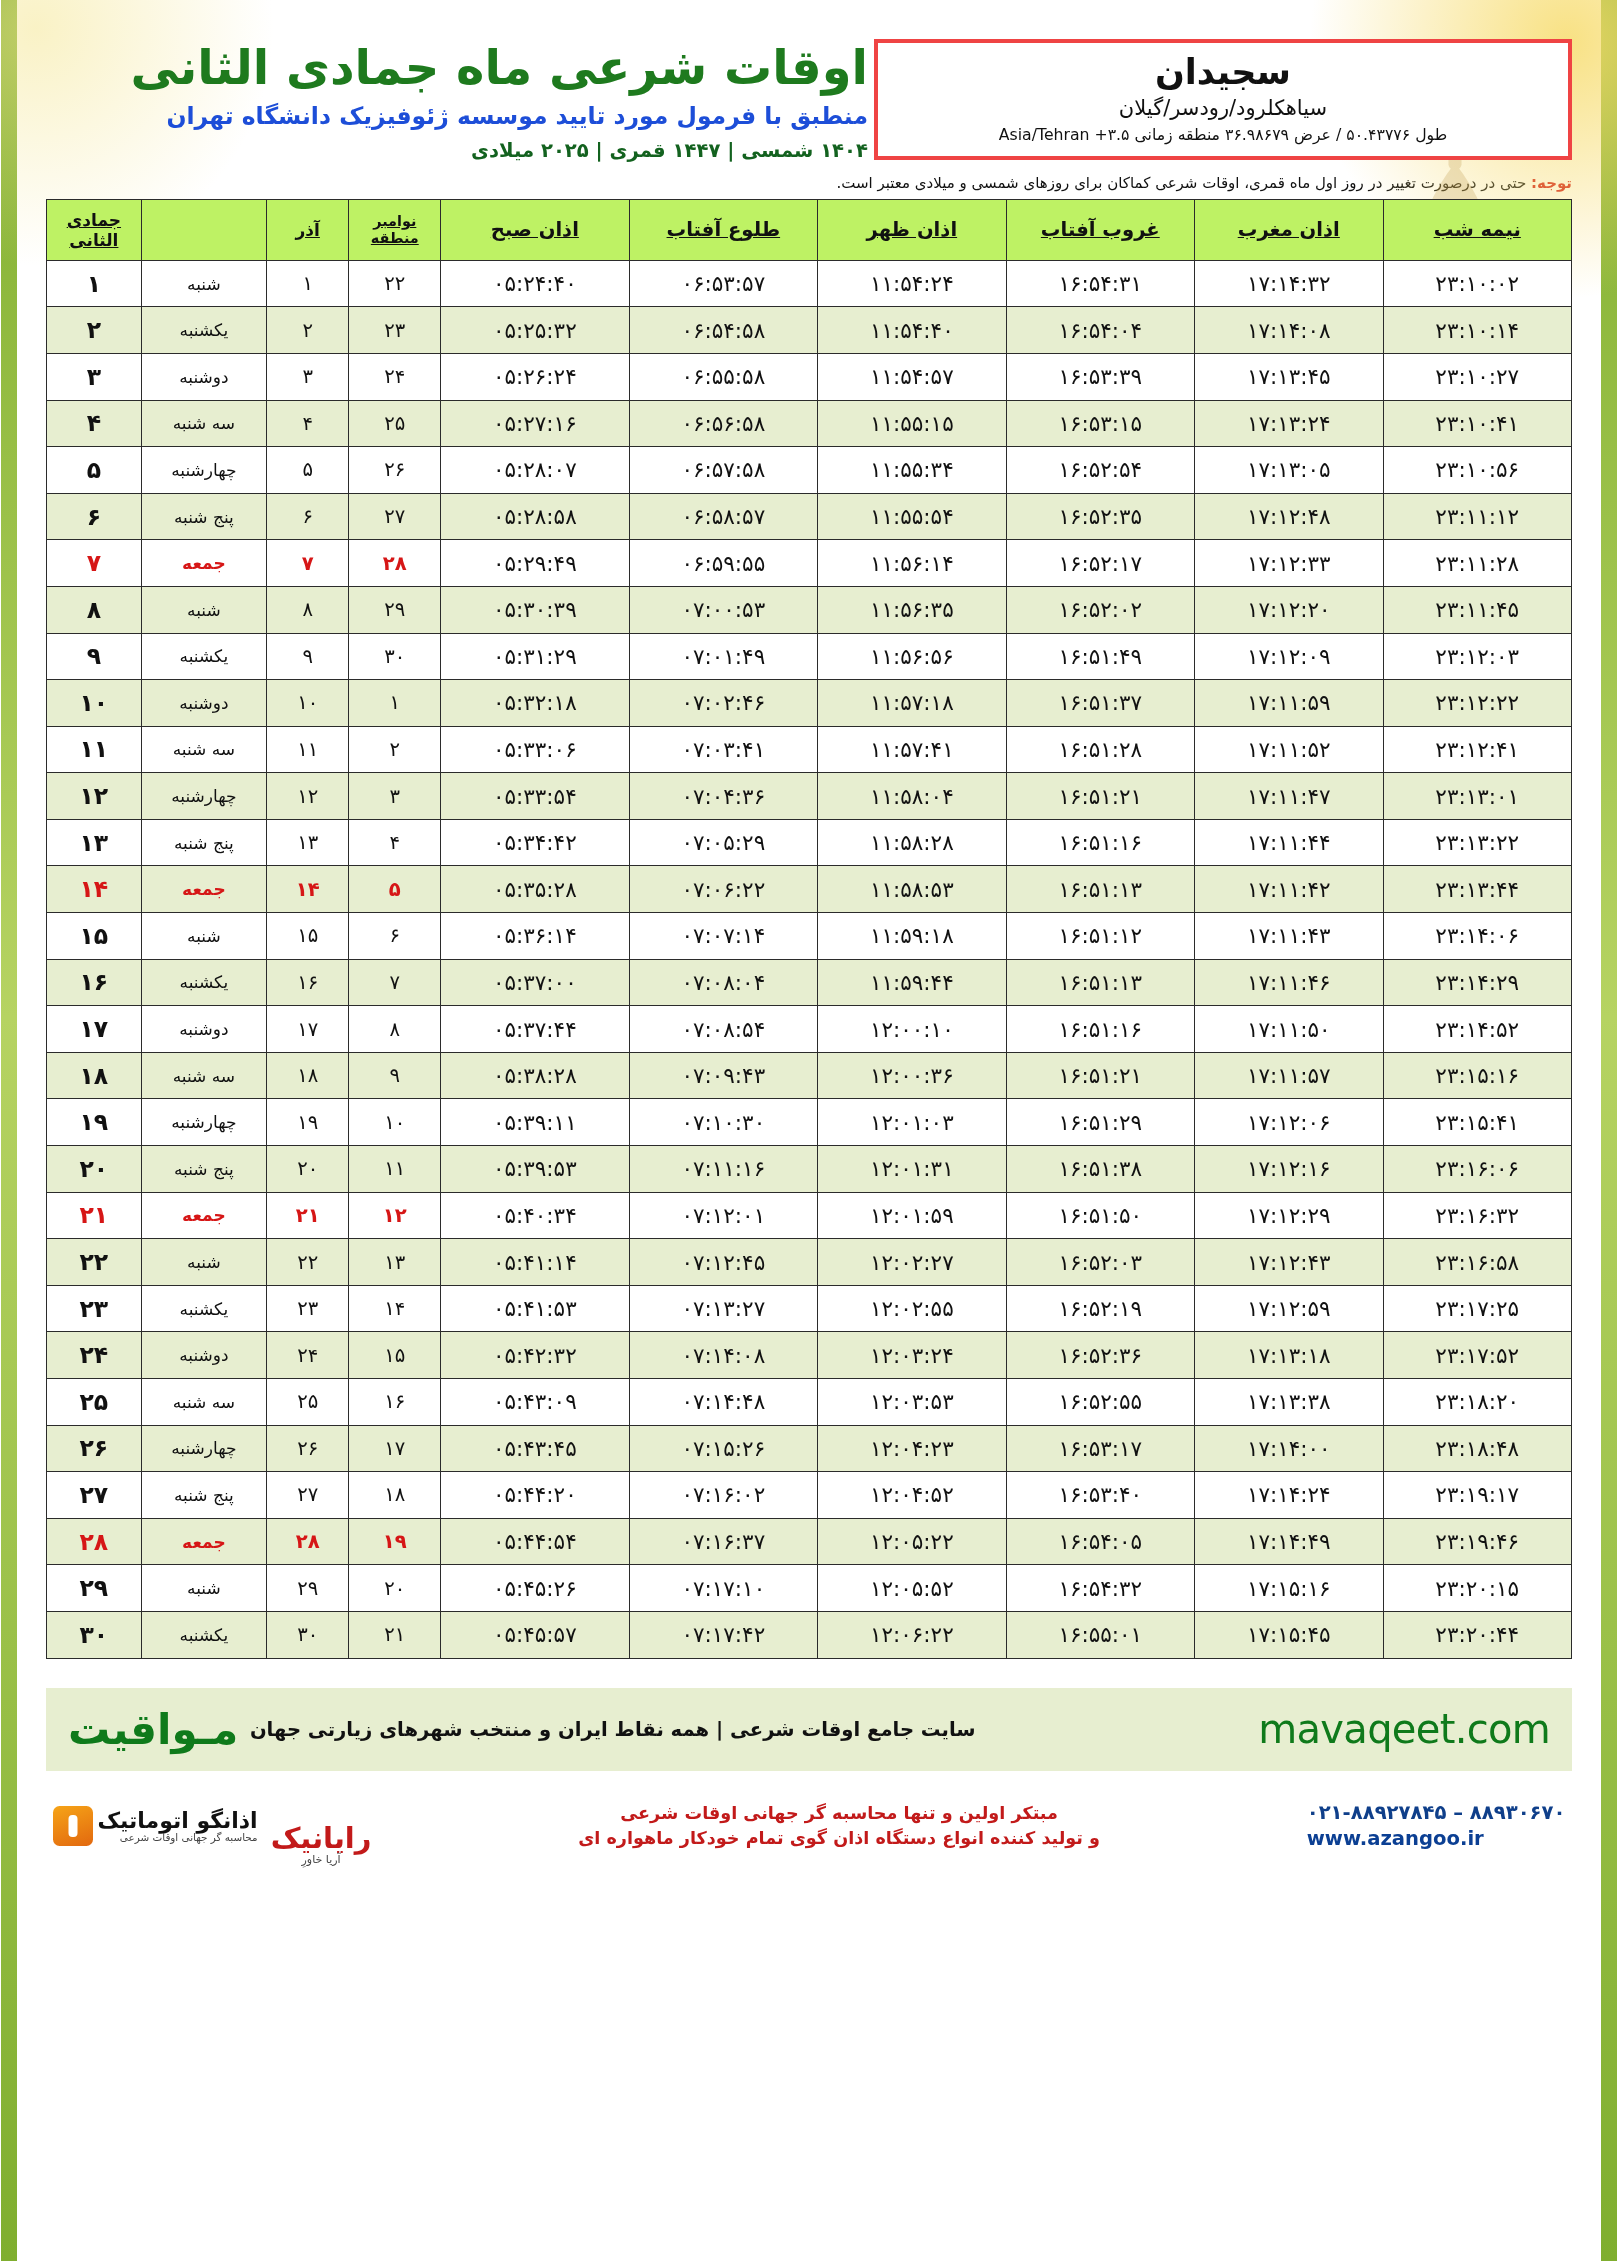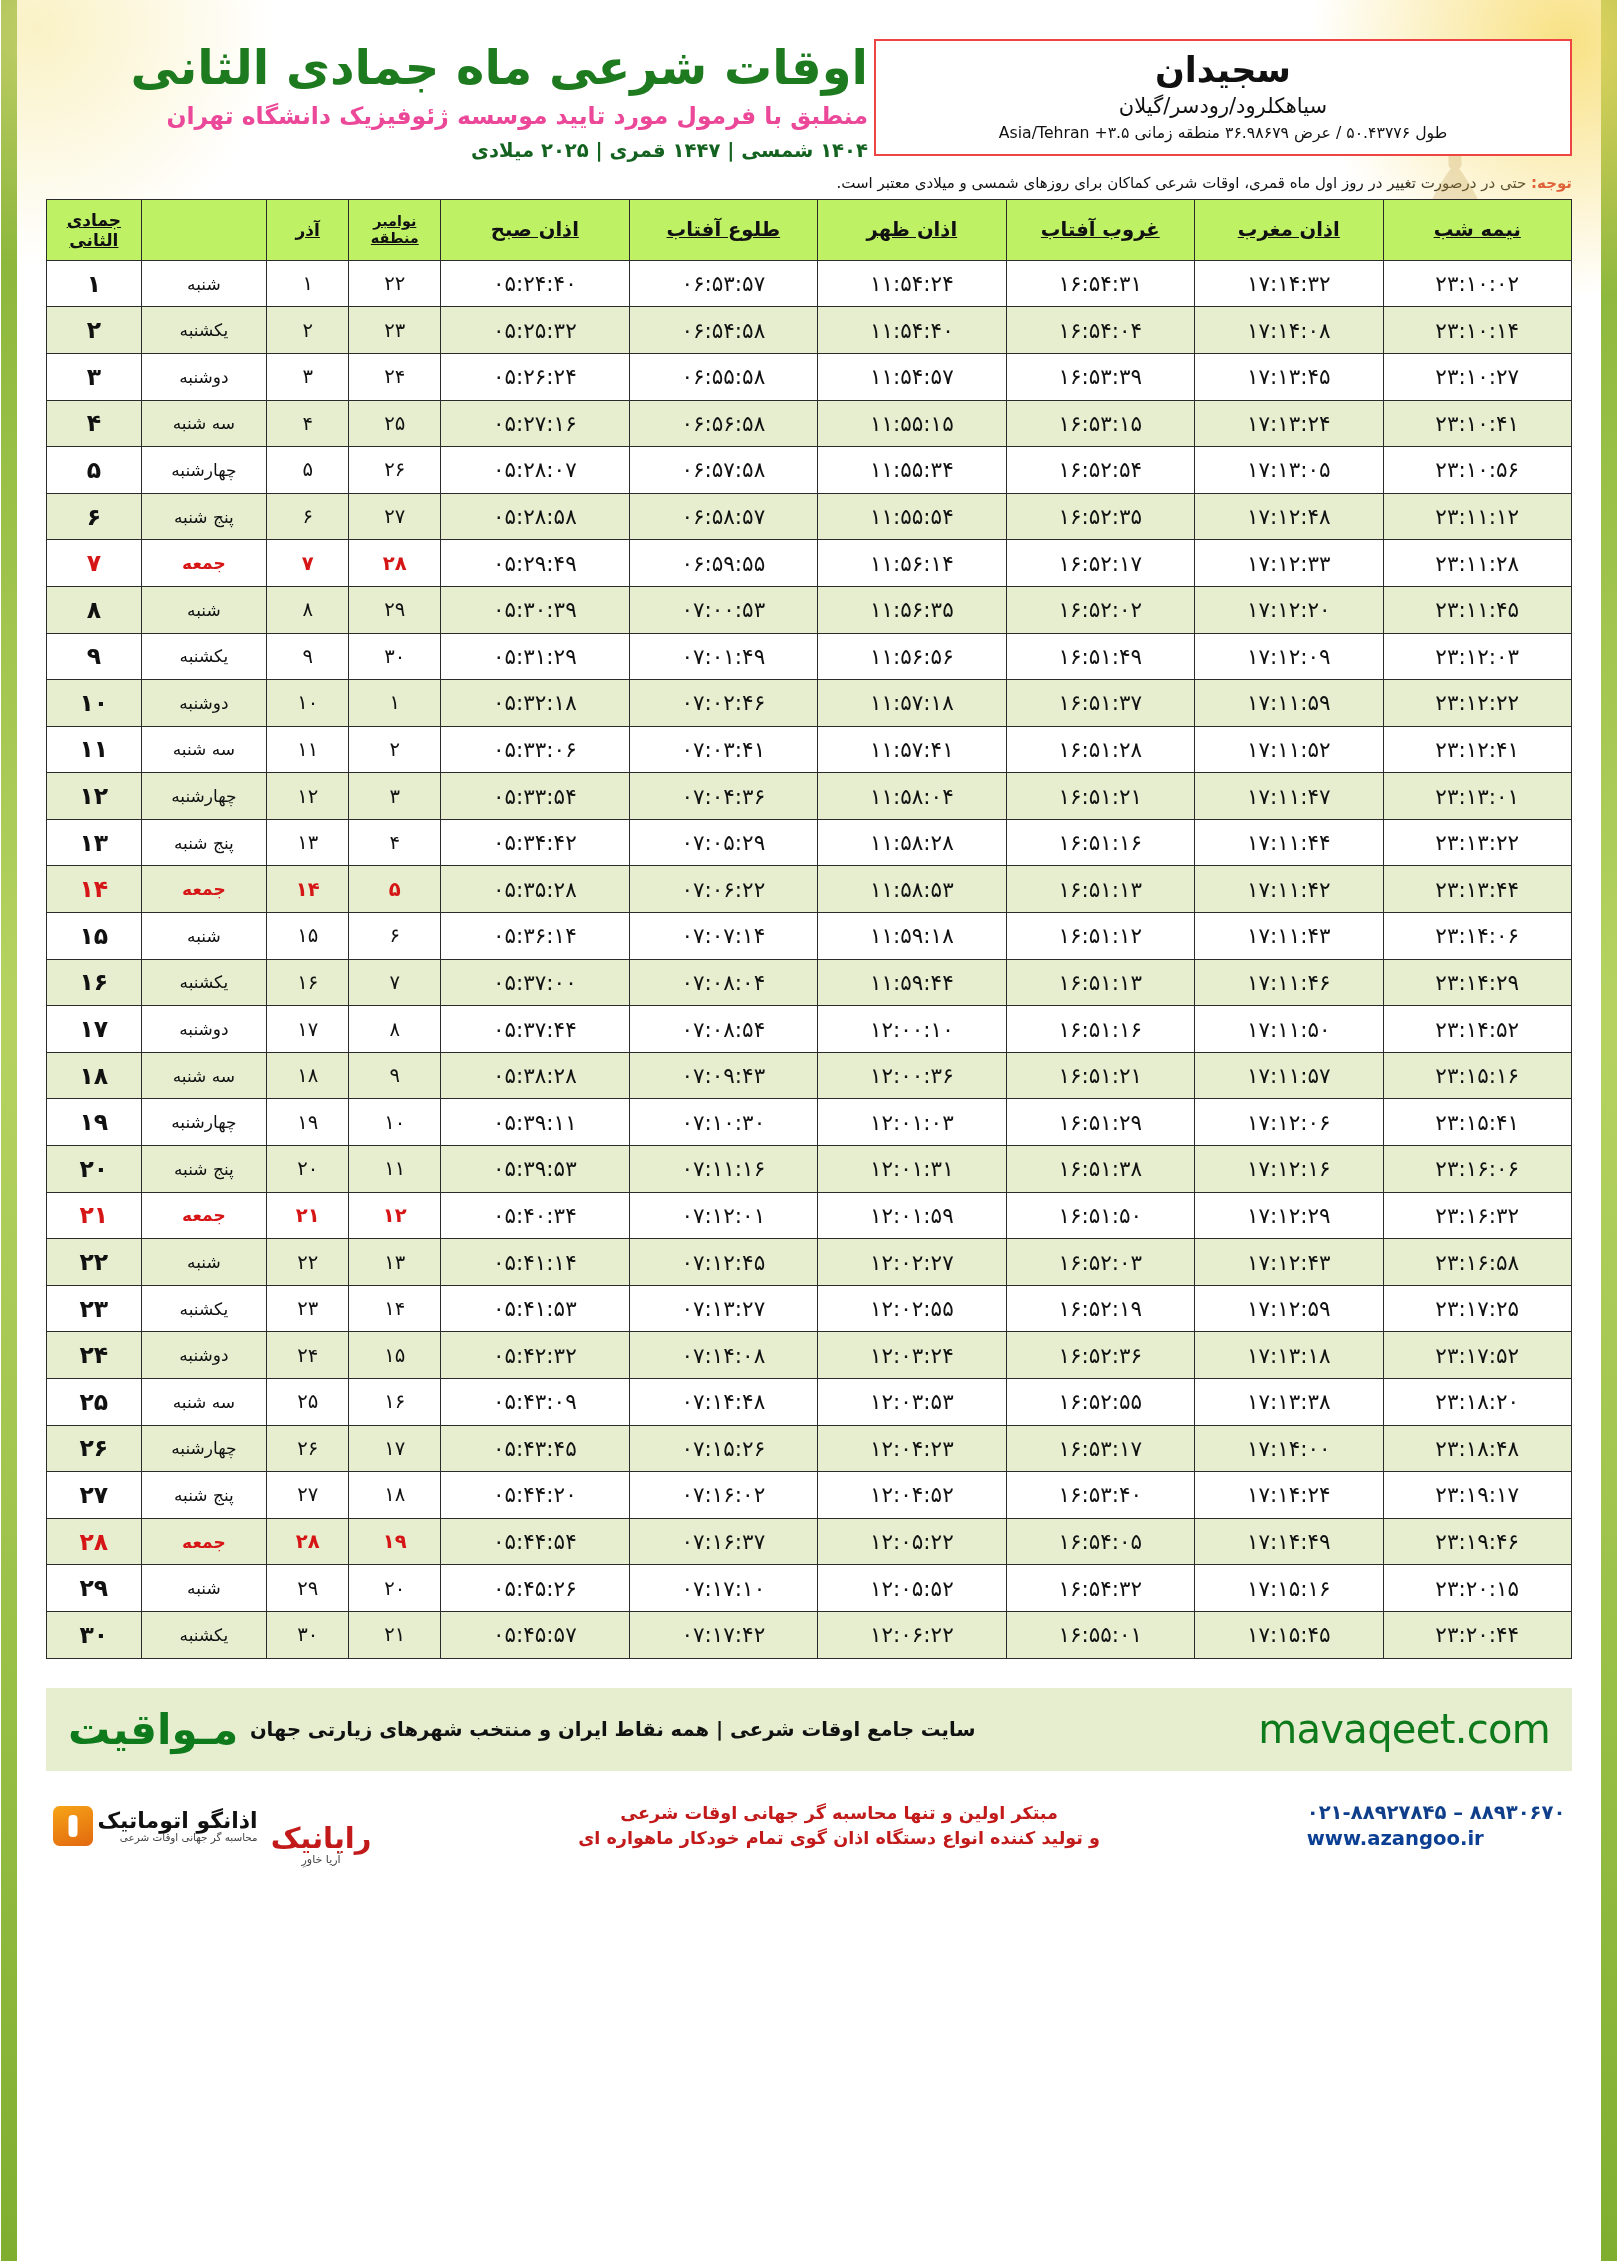--- a/index.html
+++ b/index.html
@@ -62,32 +62,32 @@
     font-size:48px;
     font-weight:bold;
     color:#1e7a1e;
     line-height:1.05;
     margin:0 0 10.4px 0;
     letter-spacing:-0.7px;
   }
   .title-sub{
     font-size:23.5px;
     font-weight:bold;
-    color:#ec4899;
+    color:#1d4ed8;
     margin:0 0 9px 0;
   }
   .title-dates{
     font-size:19.6px;
     color:#13621f;
     font-weight:bold;
     margin:0;
   }
 
   .city-box{
-    border:2px solid #ef4444;
+    border:4px solid #ef4444;
     background:#fff;
     width:698px;
     box-sizing:border-box;
     padding:10.4px 13px 11.7px 13px;
     text-align:center;
     z-index:3;
   }
   .city-name{
     font-size:35px;
     font-weight:bold;

